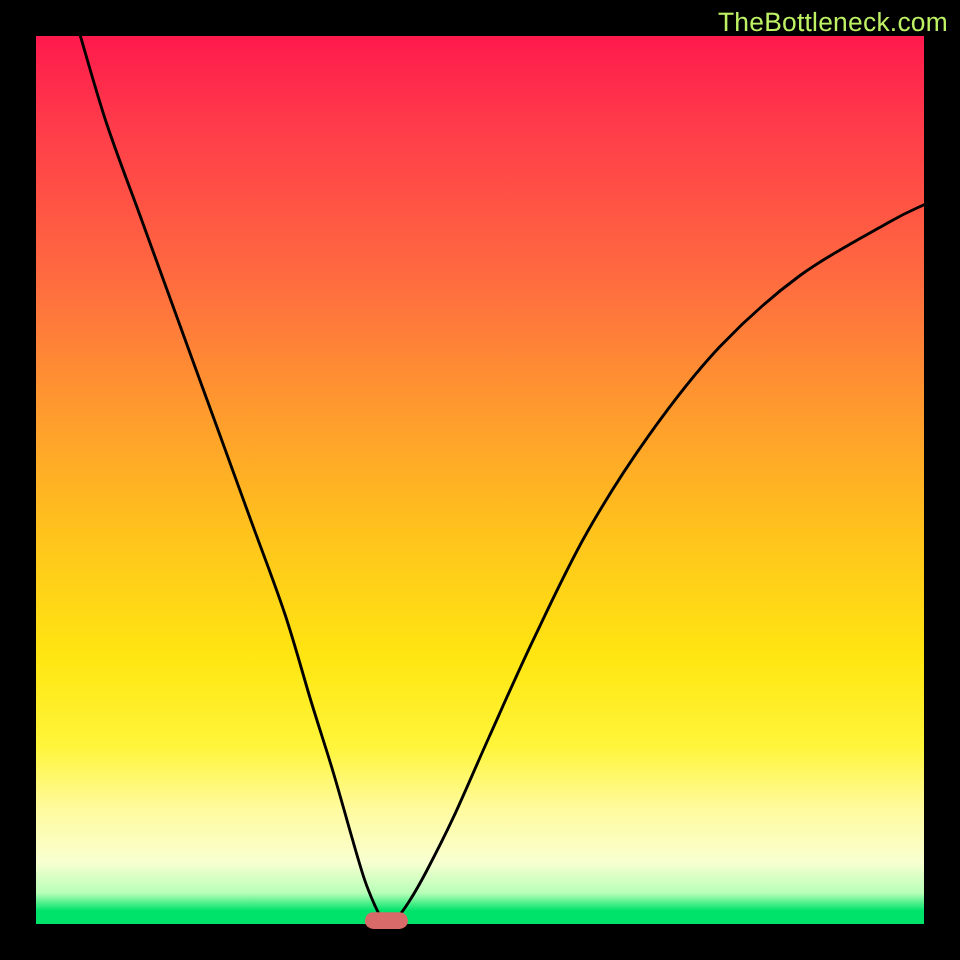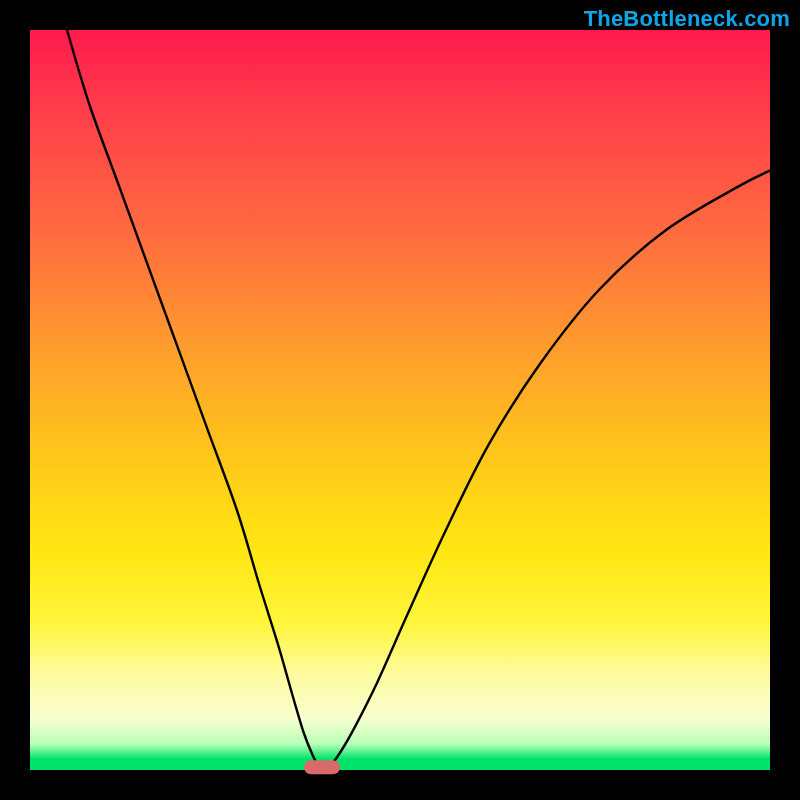--- a/index.html
+++ b/index.html
@@ -56,23 +56,23 @@
     height: 14px;
     background: #d96a6a;
     border-radius: 7px;
     bottom: 0px;
     transform: translate(-50%, 30%);
   }
   .watermark {
     position: absolute;
     top: 6px;
     right: 10px;
-    color: #0ea5e9;
+    color: #bef264;
     font-size: 22px;
-    font-weight: 700;
+    font-weight: 400;
     letter-spacing: 0.2px;
   }
 </style>
 </head>
 <body>
 
 <div class="frame">
 
   <div class="watermark">TheBottleneck.com</div>
 

